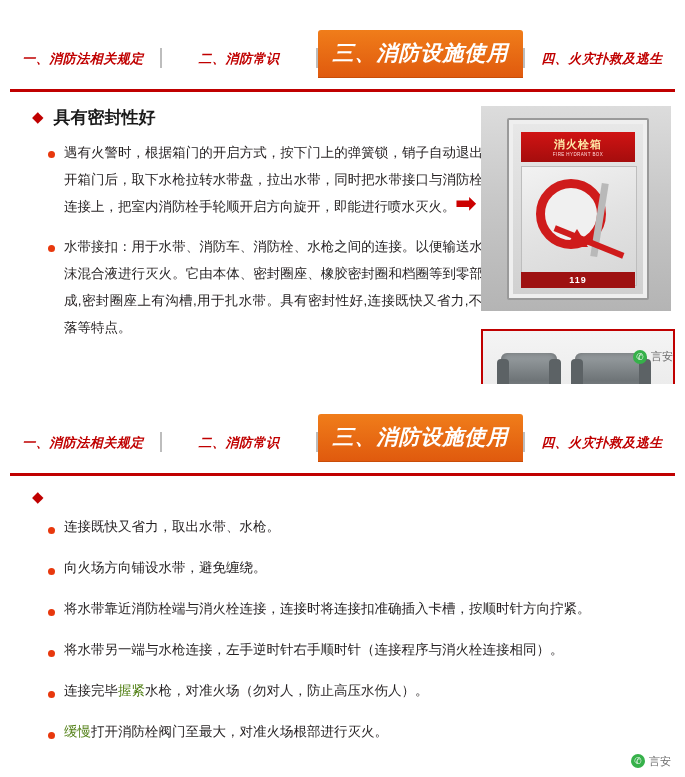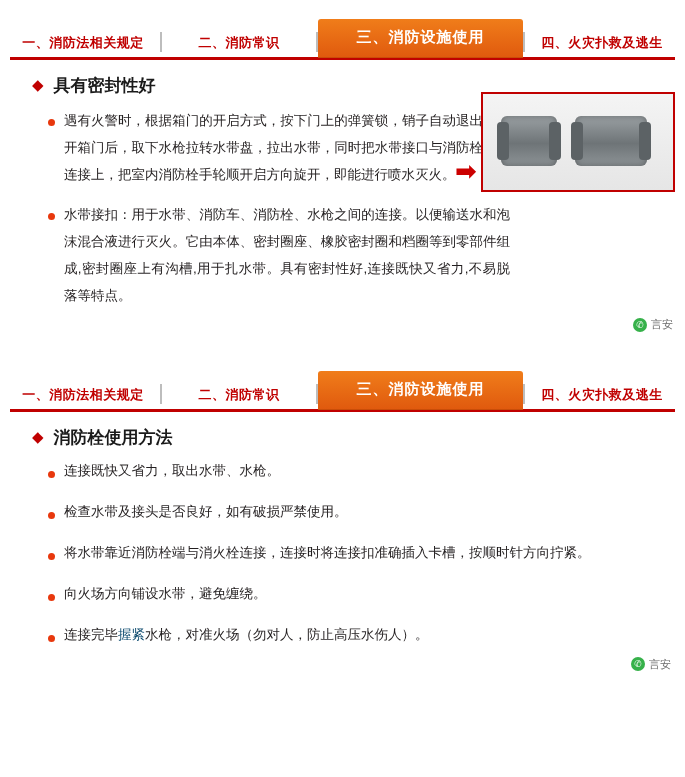--- a/index.html
+++ b/index.html
@@ -18,21 +18,22 @@
     margin:0 auto;
   }
   .card + .card{margin-top:14px;}
 
   
   .navbar{
     position:relative;
     height:60px;
     display:flex;
     align-items:flex-end;
-    padding:0 6px;
+    padding:16px 6px;
+    font-style:italic;
   }
   .nav-line{
     position:absolute;
     left:10px;right:10px;bottom:0;
     height:3px;
     background:#c00000;
   }
   .nav-item{
     position:relative;
     flex:1 1 0;
@@ -48,21 +49,21 @@
     width:2px;
     height:20px;
     background:#bdbdbd;
     margin-bottom:8px;
     flex:0 0 2px;
   }
   .nav-item.active{
     flex:0 0 205px;
     background:linear-gradient(180deg,#f07d1a 0%,#e05a0e 100%);
     color:#ffffff;
-    font-size:15px;
+    font-size:21px;
     font-weight:bold;
     padding:9px 0 10px;
     border-radius:3px 3px 0 0;
     letter-spacing:1px;
     margin-bottom:0;
     box-shadow:0 1px 0 #c94d08;
     align-self:center;
     margin-top:15px;
   }
 
@@ -212,21 +213,21 @@
     width:14px;height:14px;border-radius:50%;
     background:#36b14a;color:#fff;font-size:9px;
     display:flex;align-items:center;justify-content:center;
   }
 
   
   .bullets.compact li{
     margin-bottom:16px;
     line-height:1.85;
   }
-  .hl{color:#0c4a6e;}
+  .hl{color:#4d7c0f;}
 
   .wm2{
     position:absolute;
     right:14px;bottom:8px;
     display:flex;align-items:center;gap:4px;
     font-size:11px;color:#6b6b6b;
   }
 </style>
 </head>
 <body>
@@ -256,20 +257,35 @@
       <ul class="bullets col-text">
         <li>遇有火警时，根据箱门的开启方式，按下门上的弹簧锁，销子自动退出，拉开箱门后，取下水枪拉转水带盘，拉出水带，同时把水带接口与消防栓接口连接上，把室内消防栓手轮顺开启方向旋开，即能进行喷水灭火。</li>
         <li>水带接扣：用于水带、消防车、消防栓、水枪之间的连接。以便输送水和泡沫混合液进行灭火。它由本体、密封圈座、橡胶密封圈和档圈等到零部件组成,密封圈座上有沟槽,用于扎水带。具有密封性好,连接既快又省力,不易脱落等特点。</li>
       </ul>
 
       <div class="imgs">
 
         <div class="arrow arrow-1">➡</div>
         <div class="arrow arrow-2">➡</div>
 
+        <div class="photo">
+          <div class="cab">
+            <div class="cab-head">
+              <div class="t1">消火栓箱</div>
+              <div class="t2">FIRE HYDRANT BOX</div>
+            </div>
+            <div class="cab-glass">
+              <div class="hose"></div>
+              <div class="pipe"></div>
+              <div class="pipe2"></div>
+              <div class="tri"></div>
+            </div>
+            <div class="cab-foot">119</div>
+          </div>
+        </div>
 
         <div class="photo2">
           <div class="coupler c1">
             <div class="ring"></div>
             <div class="ring r2"></div>
           </div>
           <div class="coupler c2">
             <div class="ring"></div>
             <div class="ring r2"></div>
           </div>
@@ -294,29 +310,29 @@
       <div class="nav-sep"></div>
       <div class="nav-item active">三、消防设施使用</div>
       <div class="nav-sep"></div>
       <div class="nav-item">四、火灾扑救及逃生</div>
     </div>
 
     <div class="card-body">
 
       <div class="heading">
         <span class="diamond">◆</span>
-        <span>消防栓使用方法</span>
       </div>
 
       <ul class="bullets compact">
         <li>连接既快又省力，取出水带、水枪。</li>
-        <li>检查水带及接头是否良好，如有破损严禁使用。</li>
+        <li>向火场方向铺设水带，避免缠绕。</li>
         <li>将水带靠近消防栓端与消火栓连接，连接时将连接扣准确插入卡槽，按顺时针方向拧紧。</li>
-        <li>向火场方向铺设水带，避免缠绕。</li>
+        <li>将水带另一端与水枪连接，左手逆时针右手顺时针（连接程序与消火栓连接相同）。</li>
         <li>连接完毕<span class="hl">握紧</span>水枪，对准火场（勿对人，防止高压水伤人）。</li>
+        <li><span class="hl">缓慢</span>打开消防栓阀门至最大，对准火场根部进行灭火。</li>
       </ul>
 
       <div class="wm2">
         <span class="wm-badge">✆</span>
         <span>言安</span>
       </div>
 
     </div>
   </div>
 

